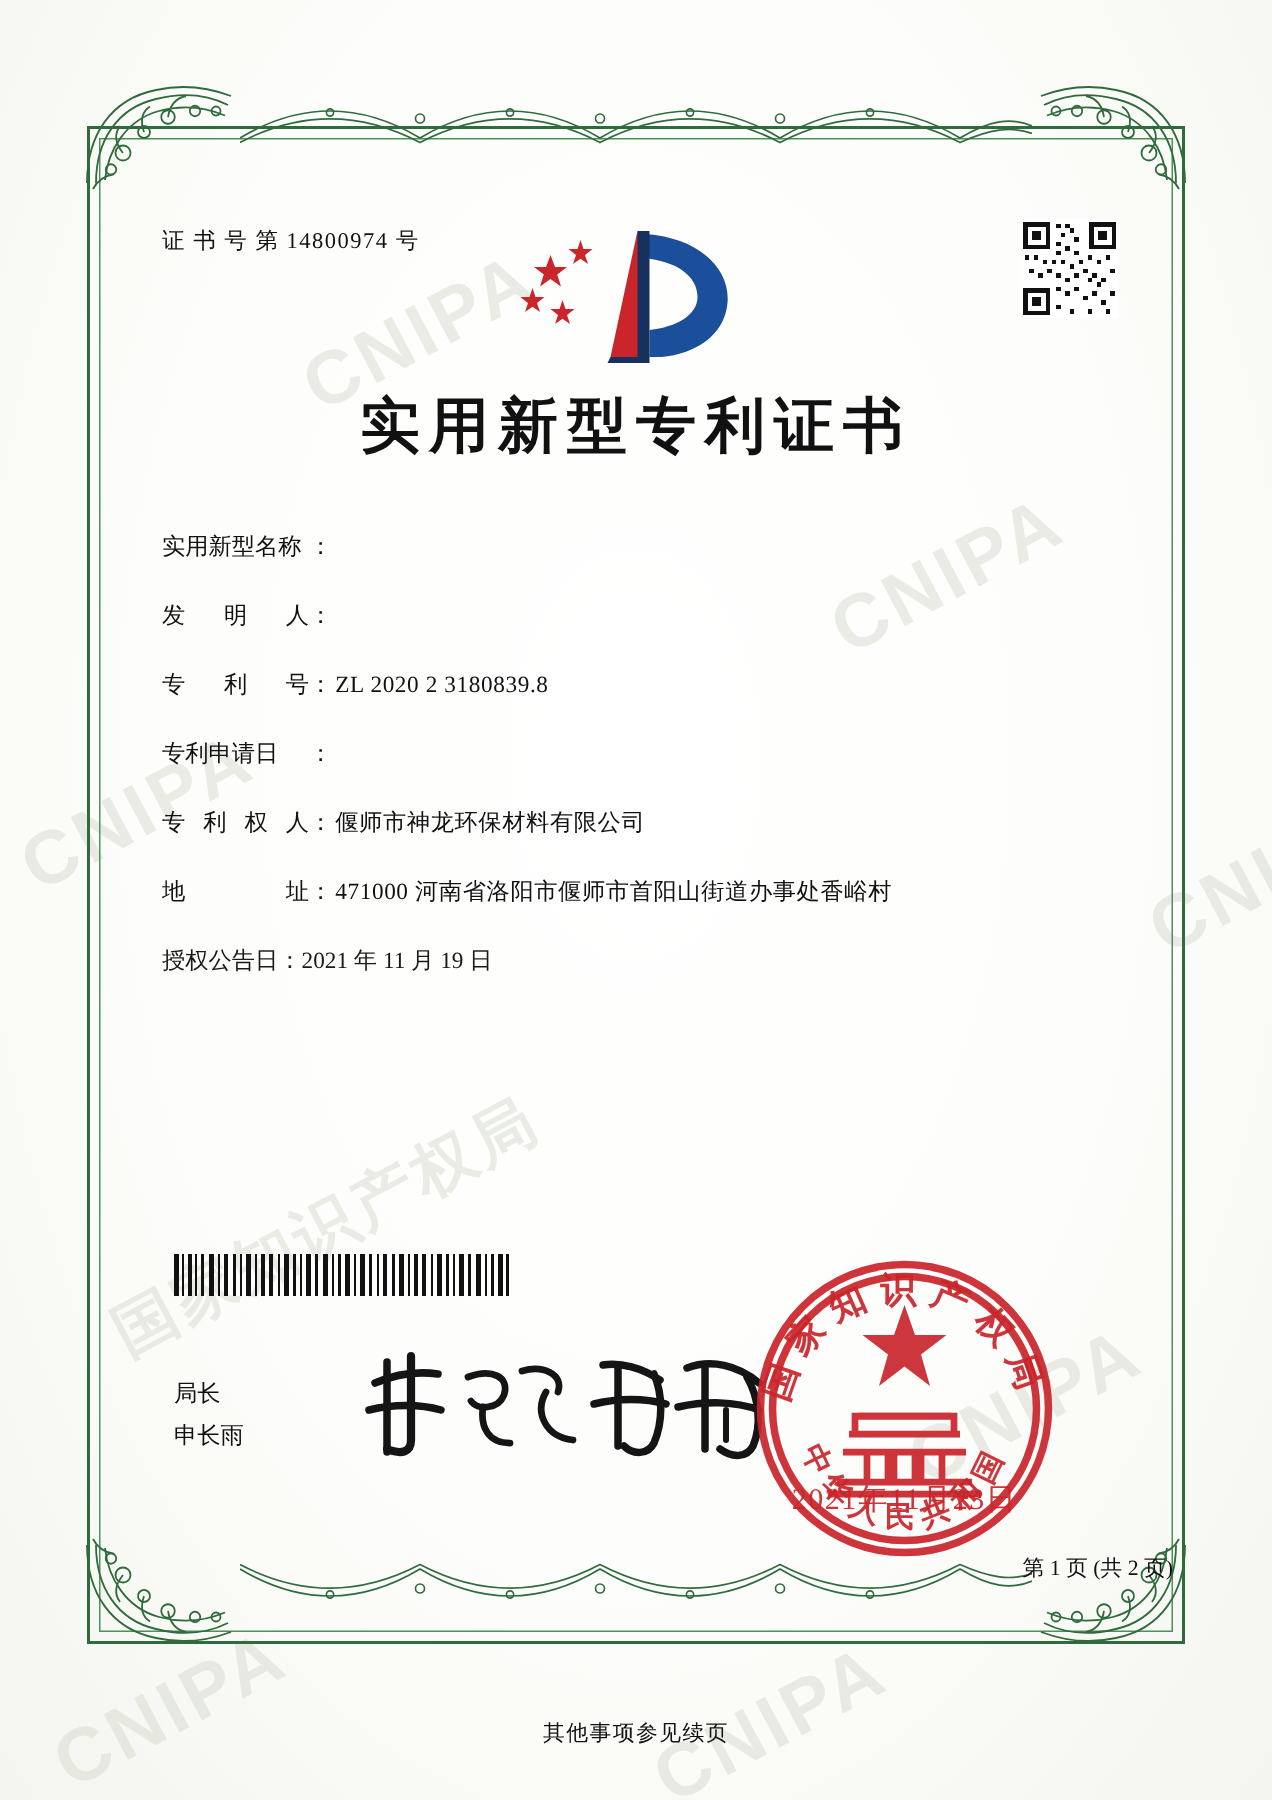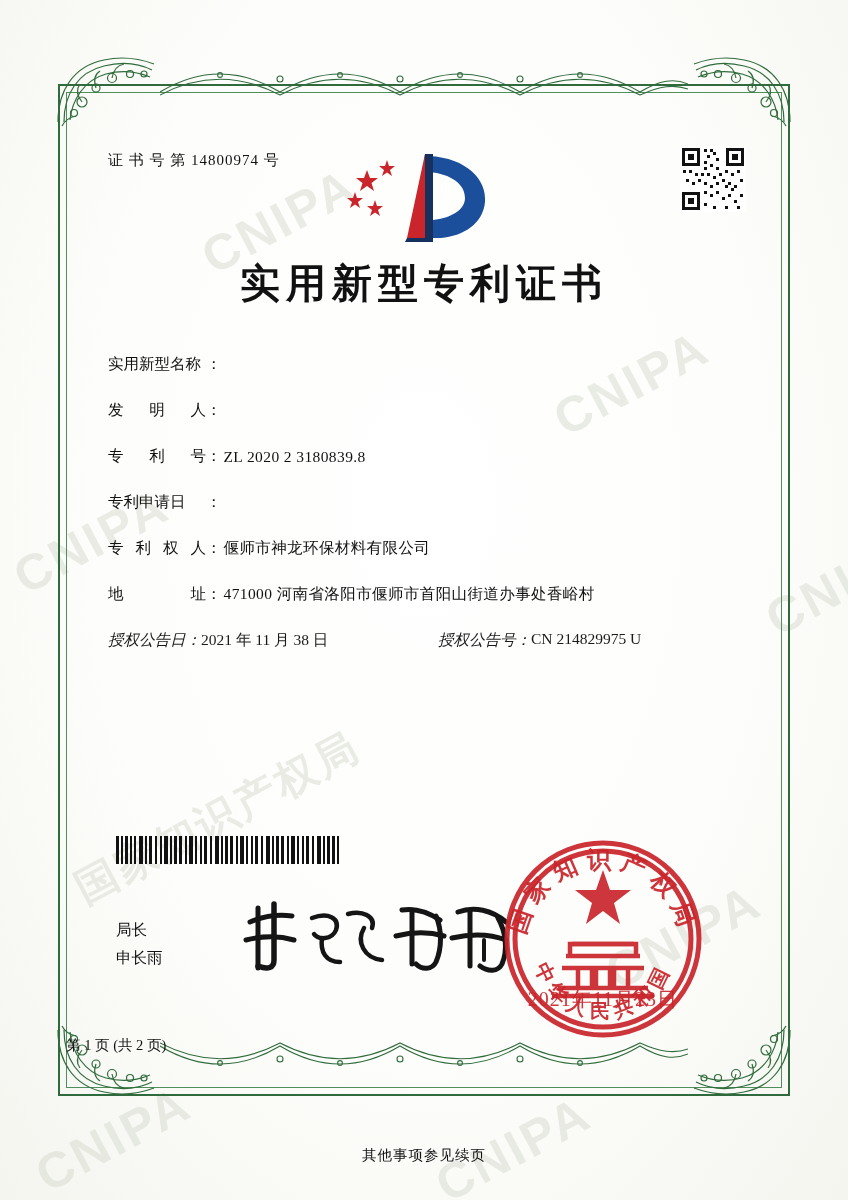--- a/index.html
+++ b/index.html
@@ -160,21 +160,21 @@
   .field-value { flex: 1 1 auto; letter-spacing: .4px; }
 
   .pub-row {
     display: flex;
     align-items: baseline;
     font-size: 15.5px;
     margin-bottom: 6px;
   }
   .pub-left { width: 330px; flex: 0 0 330px; display:flex; }
   .pub-right { flex: 1 1 auto; display:flex; }
-  .pub-label { white-space: nowrap; font-style: italic; }
+  .pub-label { white-space: nowrap; }
 
   .paragraphs {
     position: absolute;
     left: 42px;
     top: 552px;
     width: 632px;
     font-size: 15.5px;
     line-height: 30px;
     color: #111;
     text-align: justify;
@@ -230,21 +230,21 @@
     color: #c9252b;
     letter-spacing: 1px;
     opacity: .92;
   }
 
   .page-no {
     position: absolute;
     left: 0;
     top: 940px;
     width: 100%;
-    text-align: left;
+    text-align: right;
     font-size: 14.5px;
     color: #111;
   }
 
   .footer-note {
     position: absolute;
     left: 0;
     top: 1146px;
     width: 100%;
     text-align: center;
@@ -494,25 +494,21 @@
           <span class="field-label spread">
             <span>地</span>
             <span>址</span>
           </span>
           <span class="field-colon">：</span>
           <span class="field-value">471000 河南省洛阳市偃师市首阳山街道办事处香峪村</span>
         </div>
         <div class="pub-row">
           <div class="pub-left">
             <span class="pub-label">授权公告日：</span>
-            <span>2021 年 11 月 38 日</span>
-          </div>
-          <div class="pub-right">
-            <span class="pub-label">授权公告号：</span>
-            <span>CN 214829975 U</span>
+            <span>2021 年 11 月 19 日</span>
           </div>
         </div>
       </div>
 
 
     <div class="barcode">
       <svg viewBox="0 0 224 28" preserveAspectRatio="none" shape-rendering="crispEdges">
         <g fill="#111">
           <rect x="0" y="0" width="3" height="28"></rect>
             <rect x="5" y="0" width="1.5" height="28"></rect>

